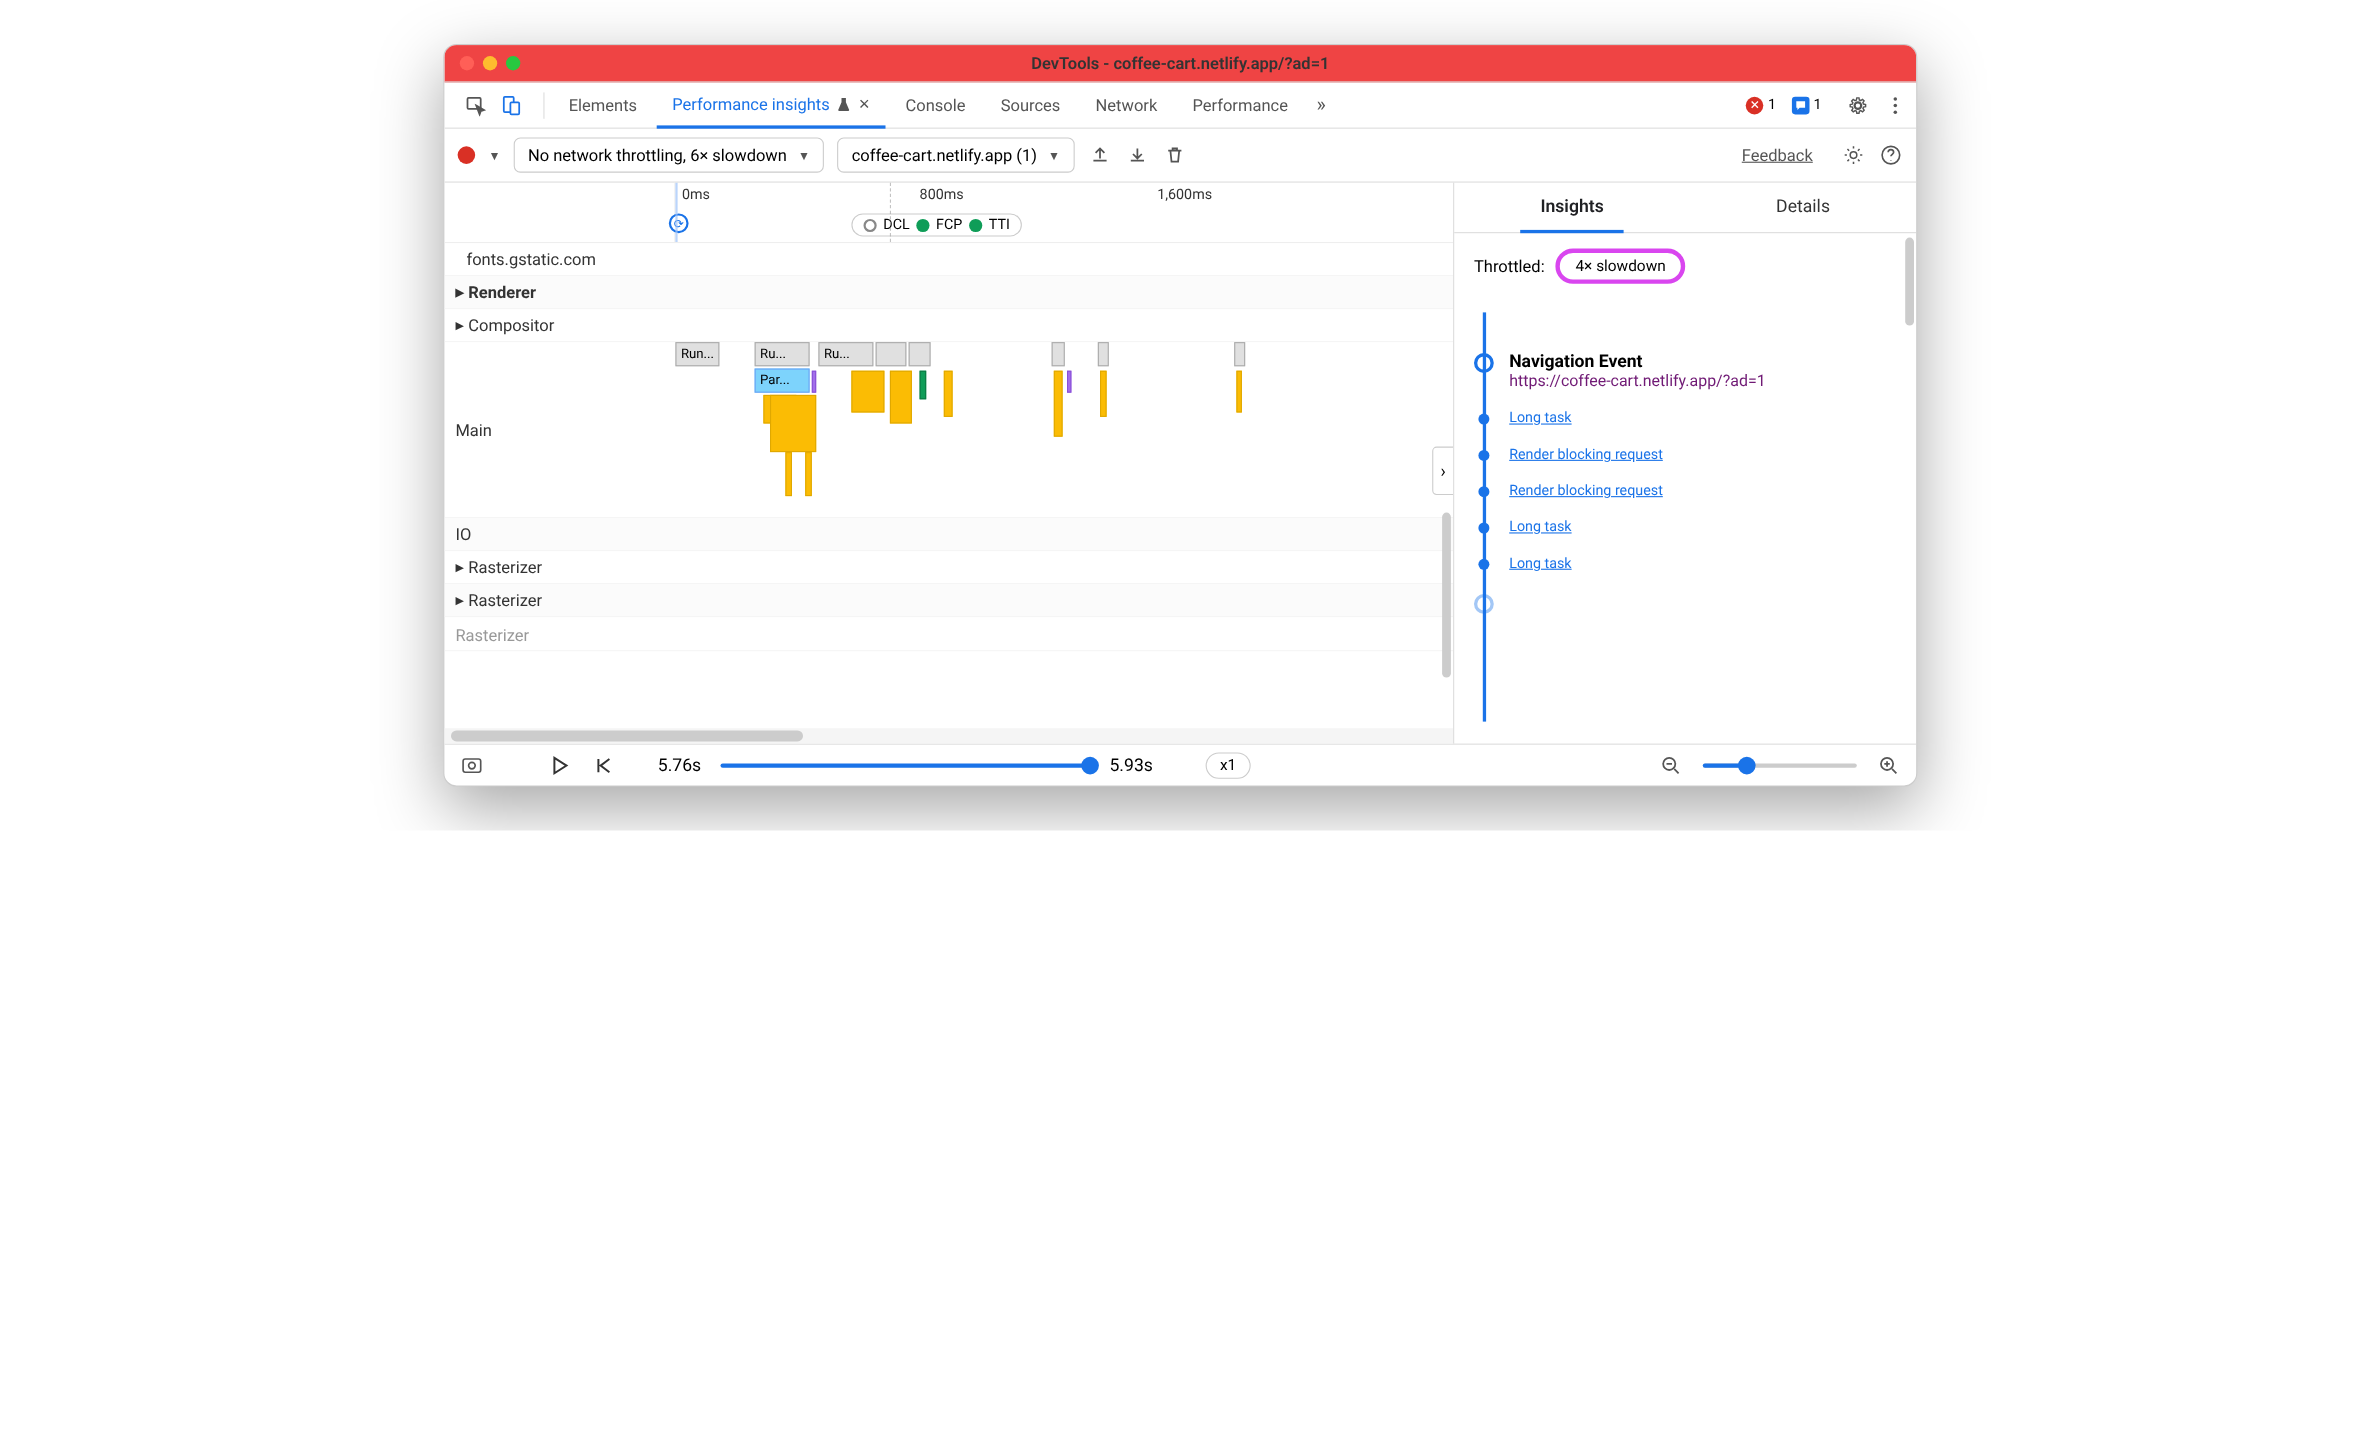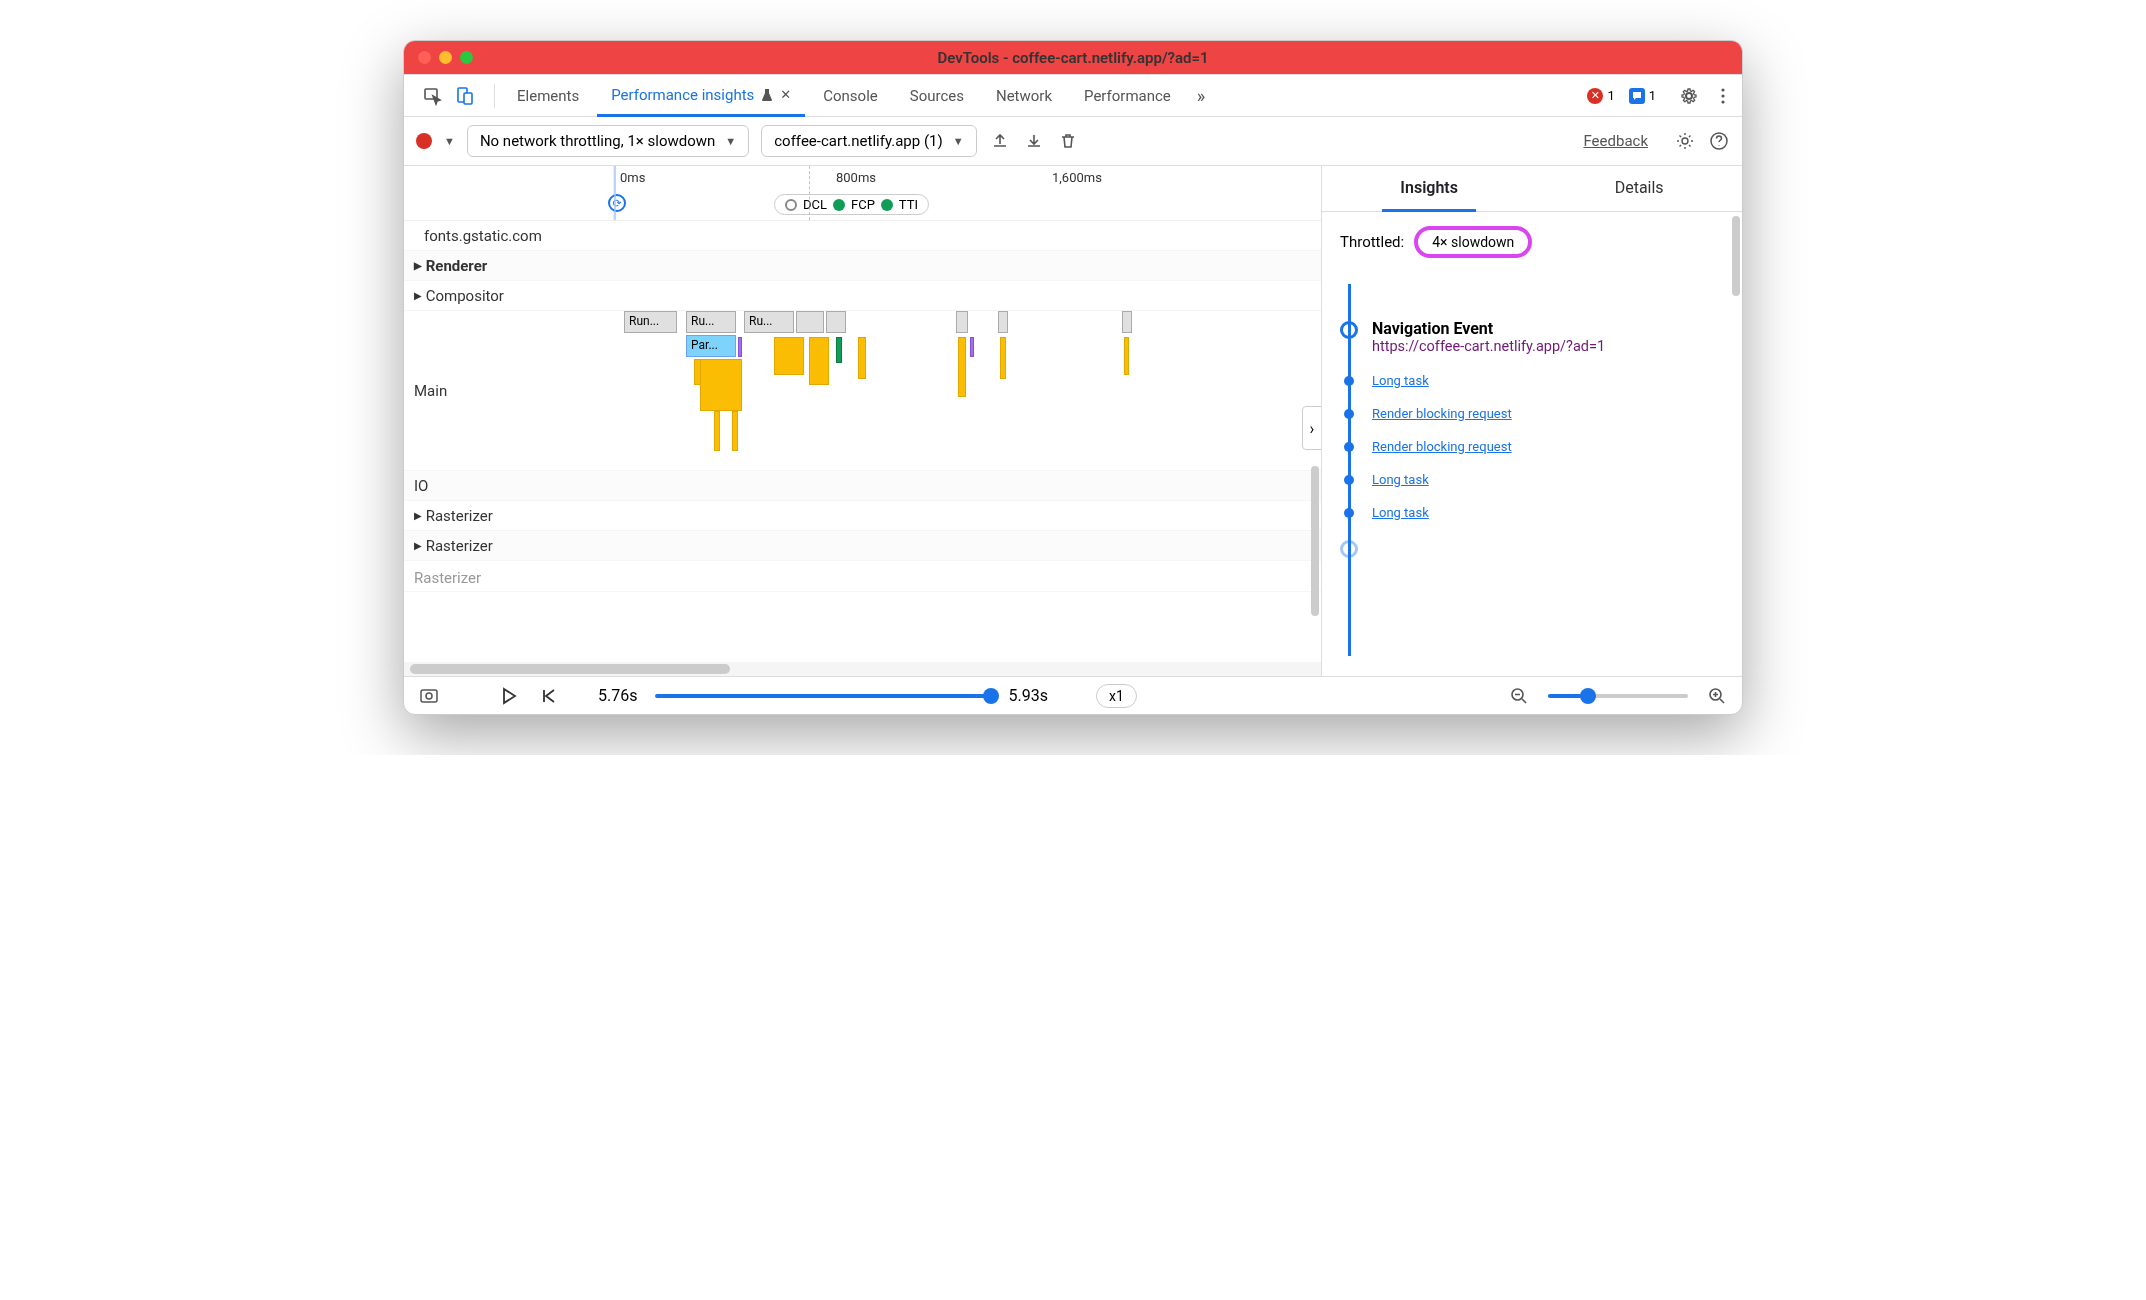--- a/index.html
+++ b/index.html
@@ -170,21 +170,21 @@
           <circle cx="9" cy="9" r="1.6"></circle>
           <circle cx="9" cy="15" r="1.6"></circle>
         </svg>
     </span>
   </div>
 
   <div class="toolbar">
     <div class="rec"></div>
     <span class="caret">▼</span>
     <div class="dropdown">
-      <span>No network throttling, 1× slowdown</span>
+      <span>No network throttling, 6× slowdown</span>
       <span class="caret">▼</span>
     </div>
     <div class="dropdown">
       <span>coffee-cart.netlify.app (1)</span>
       <span class="caret">▼</span>
     </div>
     <span class="tool-icon">
       <svg width="18" height="18" viewBox="0 0 18 18" stroke="#555" fill="none" stroke-width="1.6">
           <path d="M9 12V3M5 7l4-4 4 4M3 14h12"></path>
         </svg>
@@ -253,21 +253,21 @@
         <div class="row">
             <div class="lbl">
               <span class="tri">▶</span>
               <span>Compositor</span>
             </div>
             <div class="content"></div>
           </div>
         <div class="row" style="min-height:160px">
           <div class="lbl">Main</div>
           <div class="content">
-            <div class="blk" style="left:10px;width:53px">Run...</div>
+            <div class="blk" style="left:0;width:40px">Run...</div>
             <div class="blk" style="left:72px;width:50px">Ru...</div>
             <div class="blk" style="left:130px;width:50px">Ru...</div>
             <div class="blk" style="left:182px;width:28px"></div>
             <div class="blk" style="left:212px;width:20px"></div>
             <div class="blk" style="left:342px;width:12px"></div>
             <div class="blk" style="left:384px;width:6px"></div>
             <div class="blk" style="left:508px;width:6px"></div>
             <div class="blk par" style="left:72px;width:50px">Par...</div>
             <div class="bar" style="left:80px;top:48px;width:30px;height:26px"></div>
             <div class="bar" style="left:86px;top:48px;width:42px;height:52px"></div>

